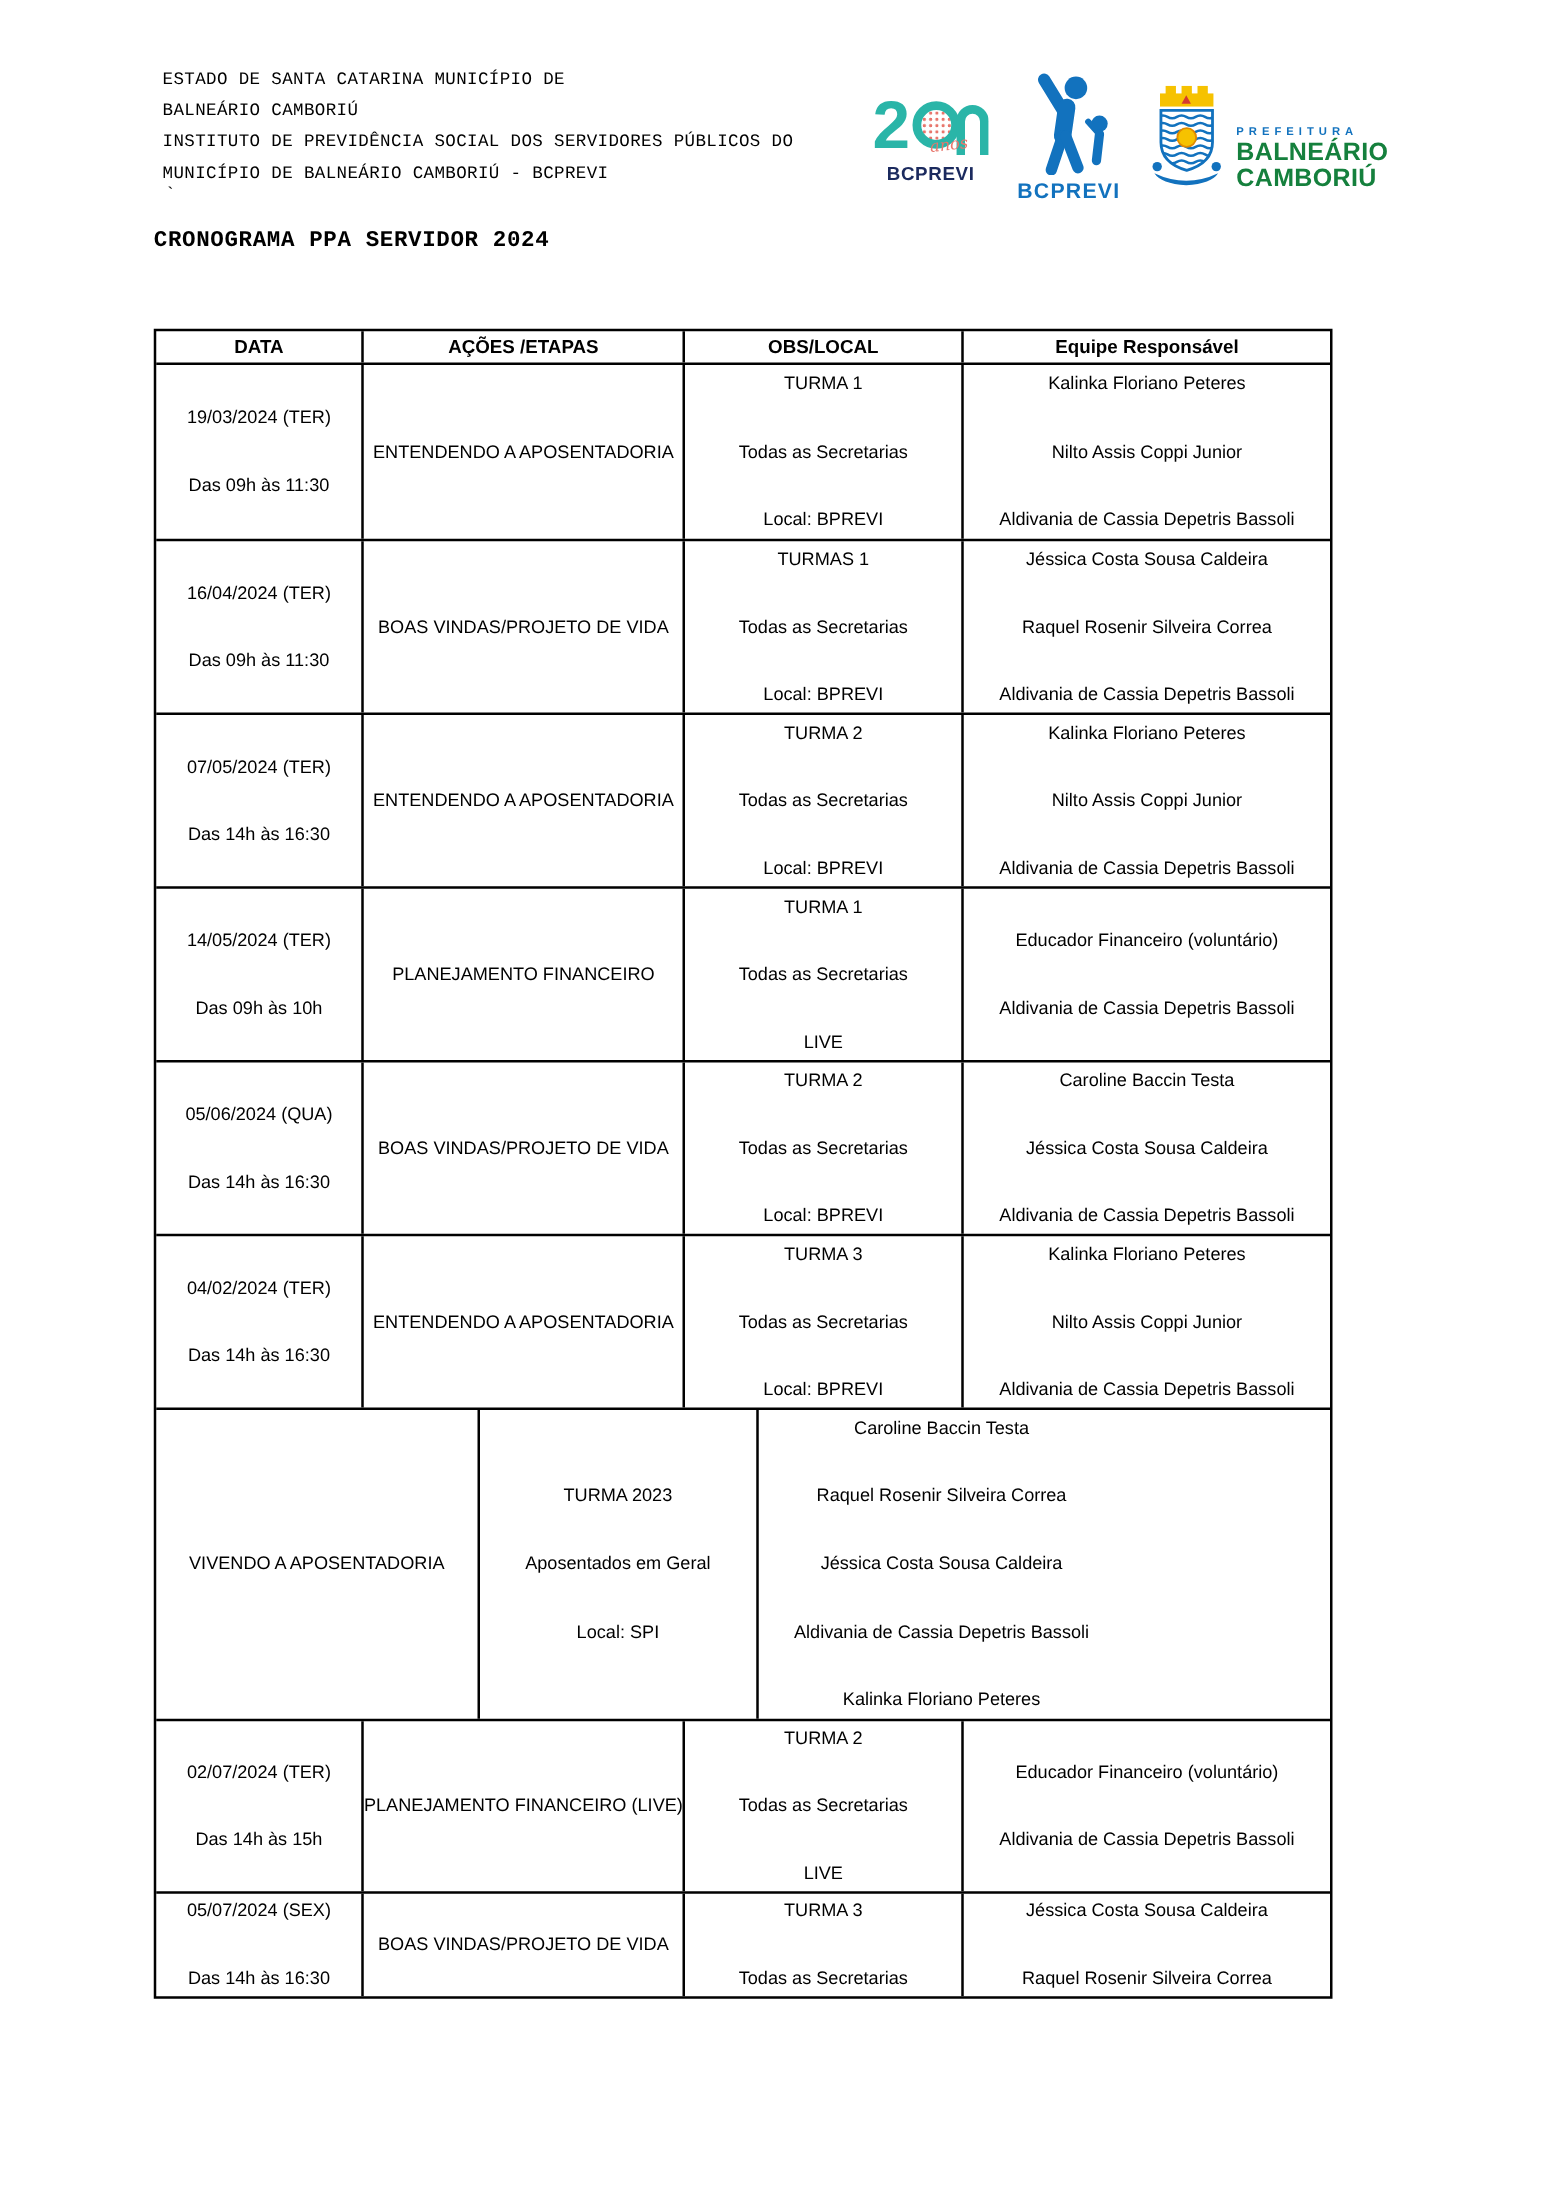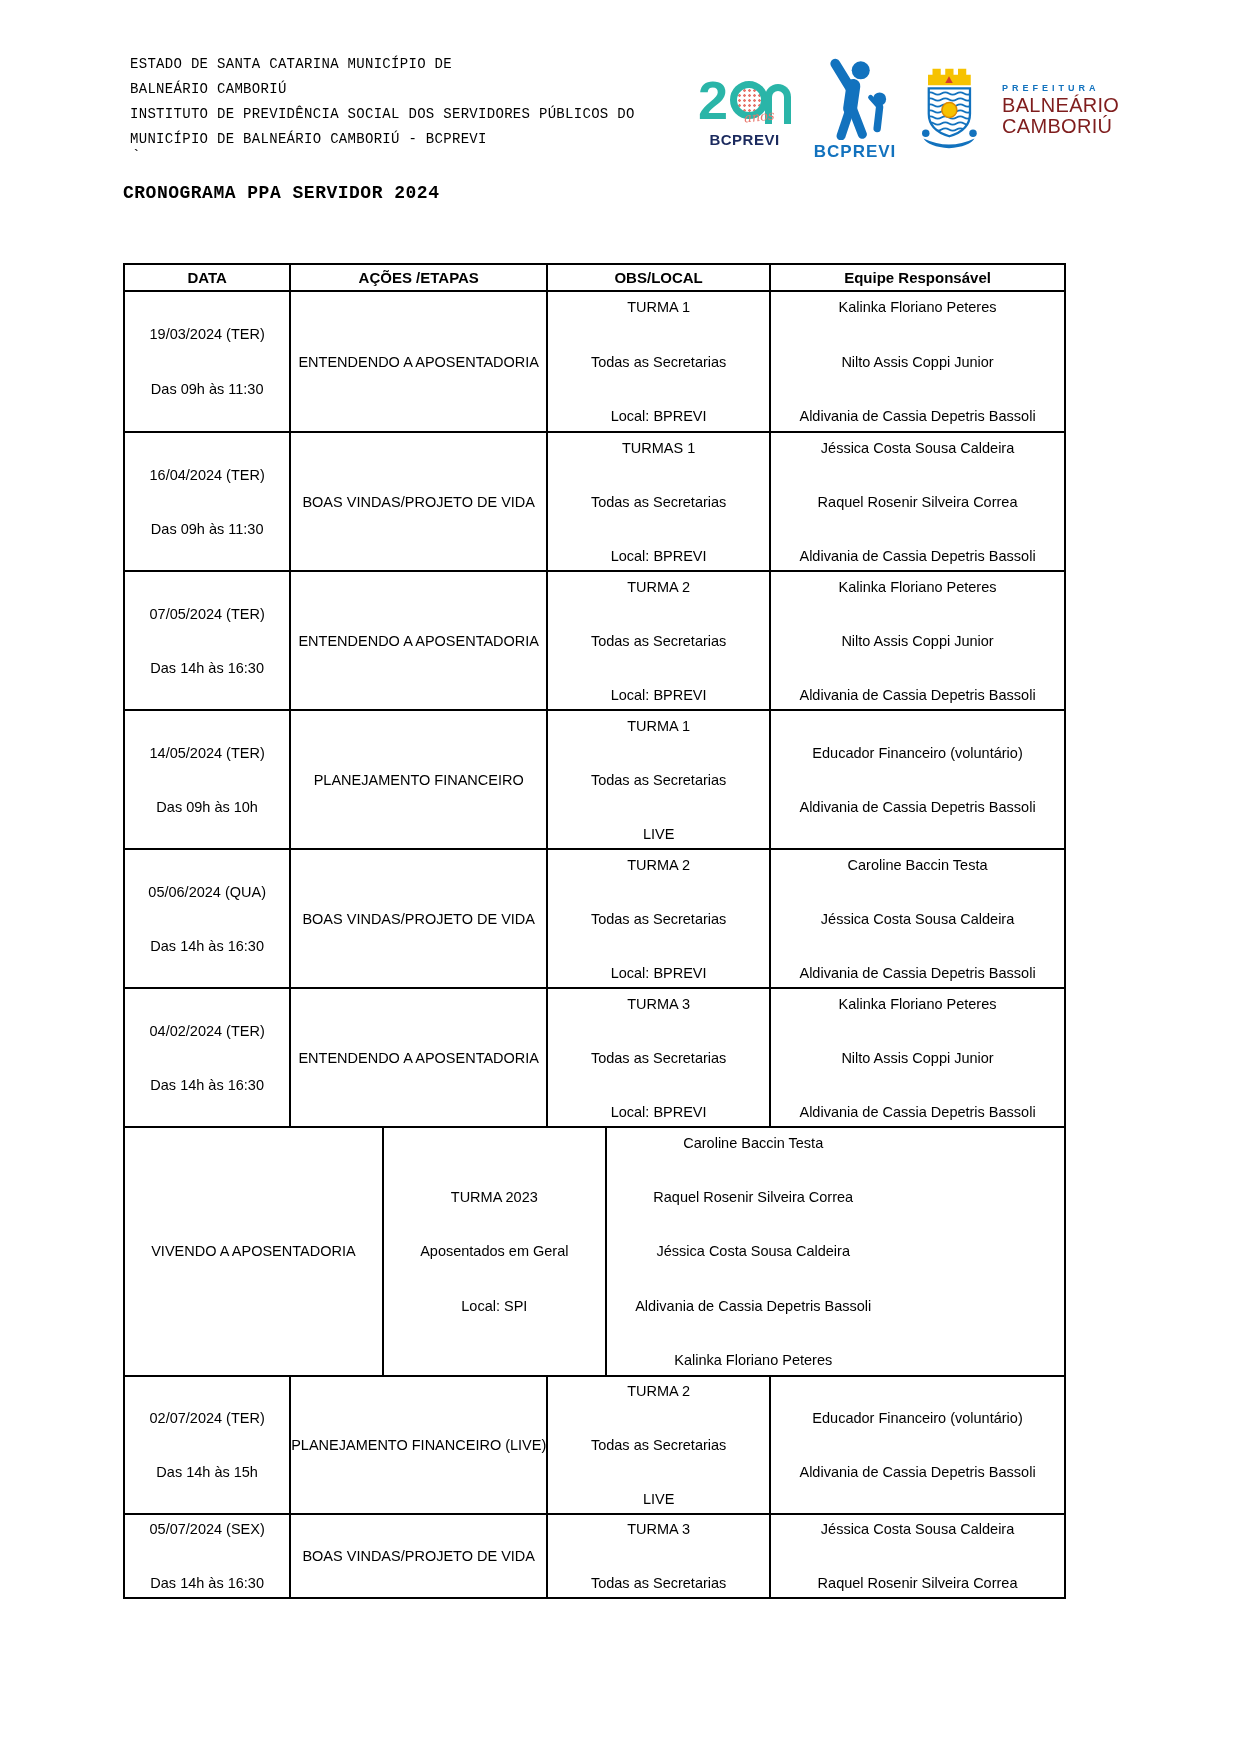--- a/index.html
+++ b/index.html
@@ -67,23 +67,23 @@
   }
   .l20-brand {
     margin-top: 4px;
     font-size: 15px; font-weight: 800; letter-spacing: 0.5px;
     color: #1B2A5E;
   }
   
   .logoBc { text-align: center; }
   .bc-brand { font-size: 17px; font-weight: 800; letter-spacing: 1px; color: #1272BE; margin-top: -2px; }
   
-  .logoPref { display: flex; align-items: center; gap: 23px; }
+  .logoPref { display: flex; align-items: flex-end; gap: 10px; }
   .pref-line1 { font-size: 9px; letter-spacing: 4px; color: #1272BE; font-weight: bold; margin-bottom: 2px; }
-  .pref-line2, .pref-line3 { font-size: 20px; font-weight: 400; color: #7f1d1d; line-height: 21px; letter-spacing: 0.3px; }
+  .pref-line2, .pref-line3 { font-size: 20px; font-weight: 700; color: #15803d; line-height: 21px; letter-spacing: 0.3px; }
 
   
   .doc-title {
     position: absolute;
     left: 123px; top: 183px; width: 943px;
     text-align: left;
     font-family: "Liberation Mono", "DejaVu Sans Mono", monospace;
     font-size: 18px; font-weight: bold;
     letter-spacing: 0.5px;
   }

